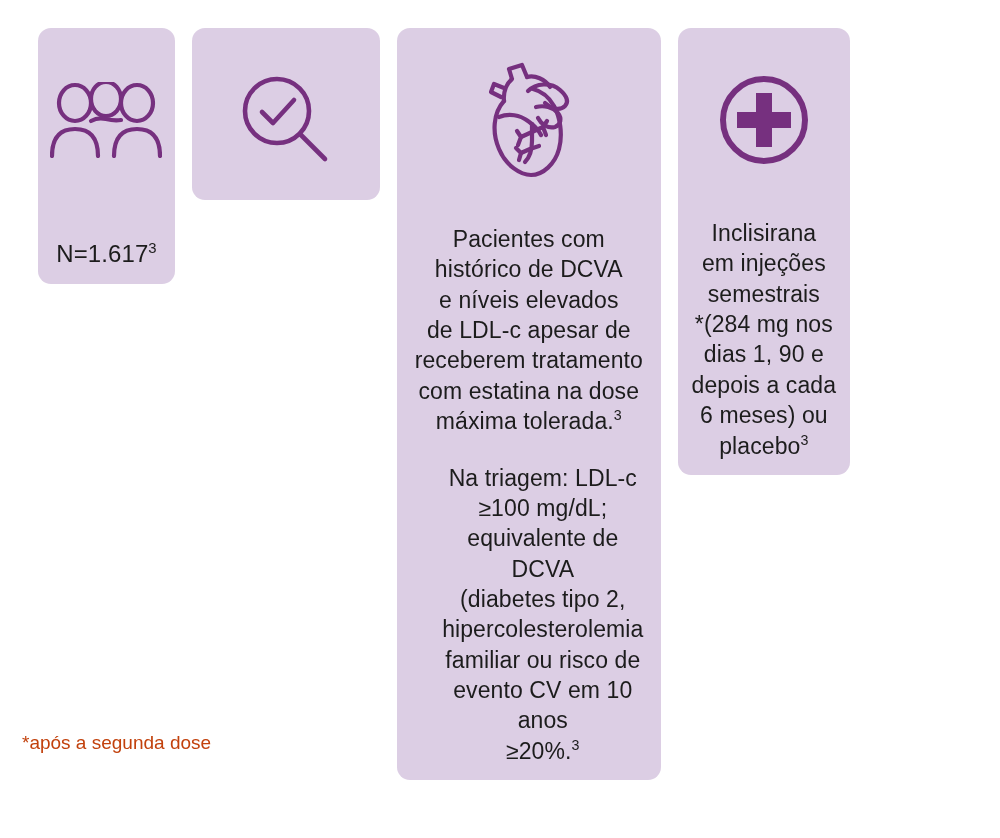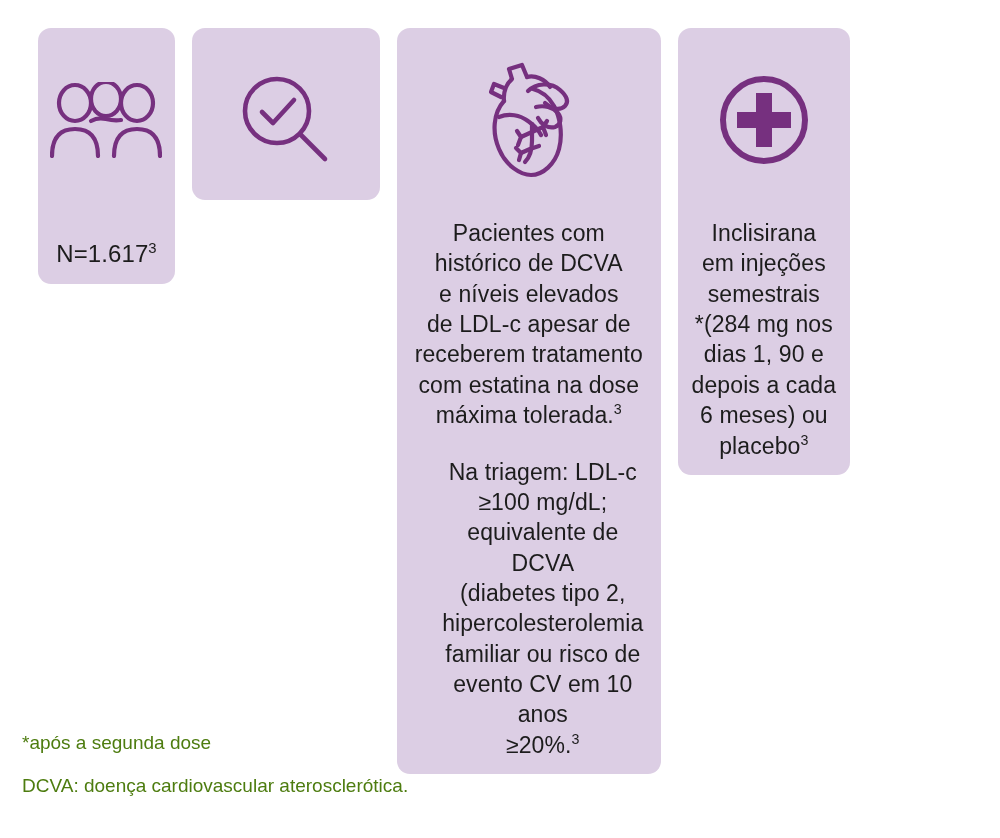--- a/index.html
+++ b/index.html
@@ -43,21 +43,21 @@
     display: flex;
     flex-direction: column;
     align-items: center;
     padding: 26px 10px 14px 10px;
     overflow: hidden;
   }
 
   
   .card-participants { width: 162px; }
   .card-design       { width: 224px; }
-  .card-population   { width: 316px; }
+  .card-population   { width: 316px; gap: 6px; }
   .card-treatment    { width: 205px; }
 
   
   .icon-wrap {
     height: 132px;
     display: flex;
     align-items: center;
     justify-content: center;
     flex: 0 0 auto;
   }
@@ -103,21 +103,21 @@
   .footnotes {
     position: absolute;
     left: 22px;
     top: 728px;
     width: 940px;
   }
   .footnote {
     margin: 0;
     font-size: 19px;
     line-height: 1.55;
-    color: #4d7c0f;
+    color: #c2410c;
   }
   .footnote + .footnote { margin-top: 14px; }
 </style>
 </head>
 <body>
 
 <div class="page">
 
   <div class="cards">
 
@@ -207,16 +207,15 @@
 depois a cada
 6 meses) ou
 placebo</span><sup>3</sup></p>
       </div>
     </div>
 
   </div>
 
   <div class="footnotes">
     <p class="footnote">*após a segunda dose</p>
-    <p class="footnote">DCVA: doença cardiovascular aterosclerótica.</p>
   </div>
 
 </div>
 
 </body></html>

